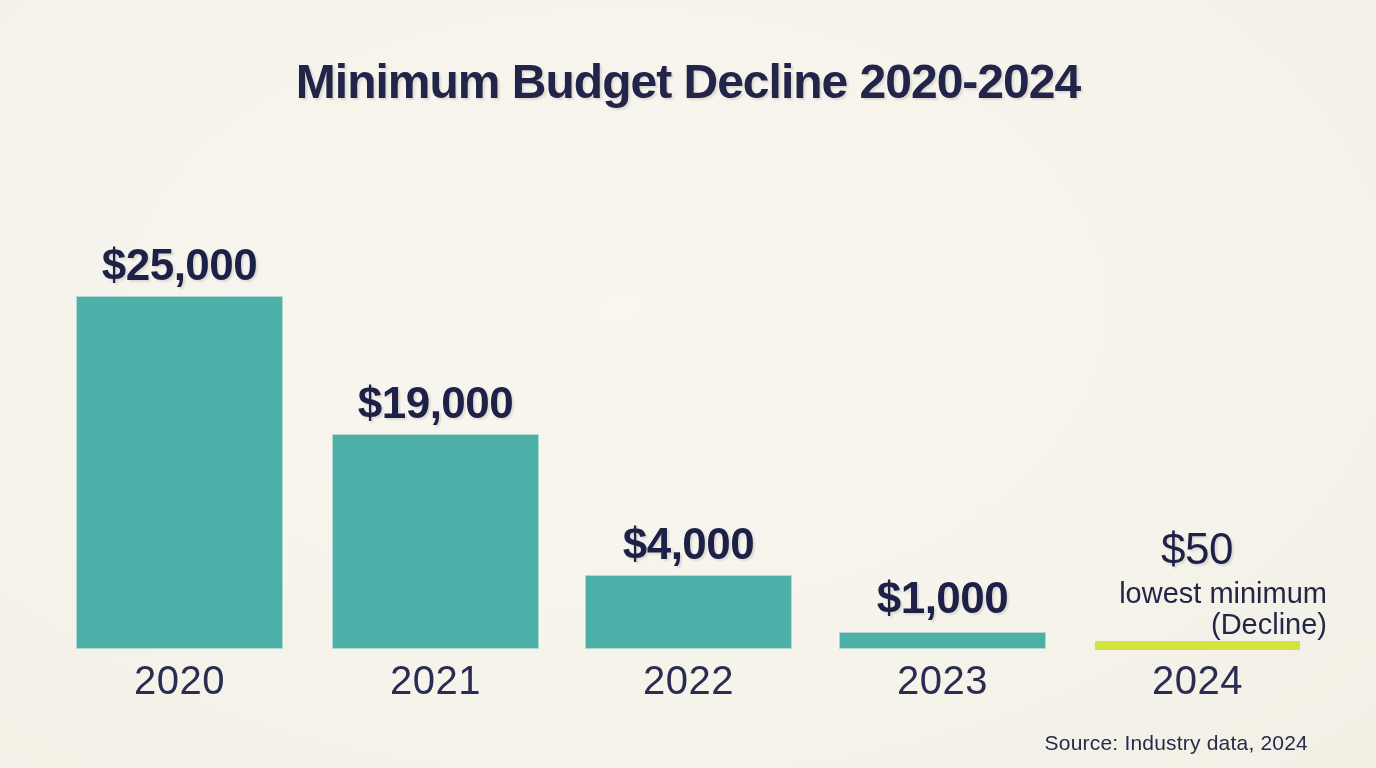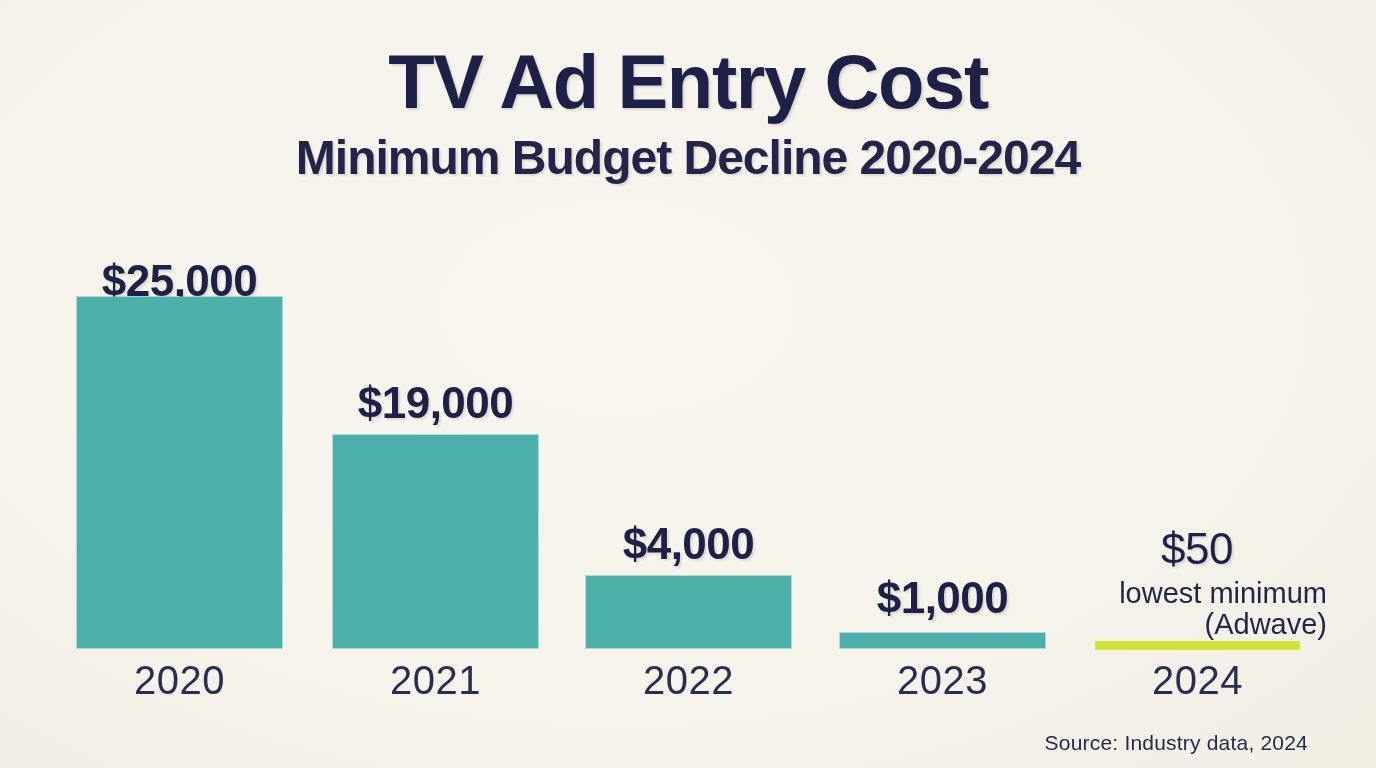--- a/index.html
+++ b/index.html
@@ -132,28 +132,27 @@
     letter-spacing: 0.2px;
     margin-top: 8px;
   }
 </style>
 </head>
 <body>
 
 <div id="infographic">
 
   <div class="title-block">
-    <h1 class="main-title">TV Ad Entry Cost</h1>
     <h2 class="sub-title">Minimum Budget Decline 2020-2024</h2>
   </div>
 
   <div class="plot">
 
     <div class="col">
-      <div class="bar-value" style="left:77px; top:256px;">$25,000</div>
+      <div class="bar-value" style="left:77px; top:240px;">$25,000</div>
       <div class="bar" style="left:77px; top:297px; height:351px;"></div>
       <div class="cat-label" style="left:77px;">2020</div>
     </div>
 
     <div class="col">
       <div class="bar-value" style="left:333px; top:378px;">$19,000</div>
       <div class="bar" style="left:333px; top:435px; height:213px;"></div>
       <div class="cat-label" style="left:333px;">2021</div>
     </div>
 
@@ -165,21 +164,21 @@
 
     <div class="col">
       <div class="bar-value" style="left:840px; top:573px;">$1,000</div>
       <div class="bar" style="left:840px; top:633px; height:15px;"></div>
       <div class="cat-label" style="left:840px;">2023</div>
     </div>
 
     <div class="col">
       <div class="highlight-value" style="left:1067px; top:524px;">$50</div>
       <div class="highlight-note" style="left:1067px; top:578px;">lowest minimum</div>
-      <div class="highlight-note" style="left:1067px; top:609px;">(Adwave)</div>
+      <div class="highlight-note" style="left:1067px; top:609px;">(Decline)</div>
       <div class="highlight-rule" style="left:1095px; top:641px; width:205px; height:9px;"></div>
       <div class="cat-label" style="left:1095px;">2024</div>
     </div>
 
   </div>
 
   <div class="source">Source: Industry data, 2024</div>
 
 </div>
 

